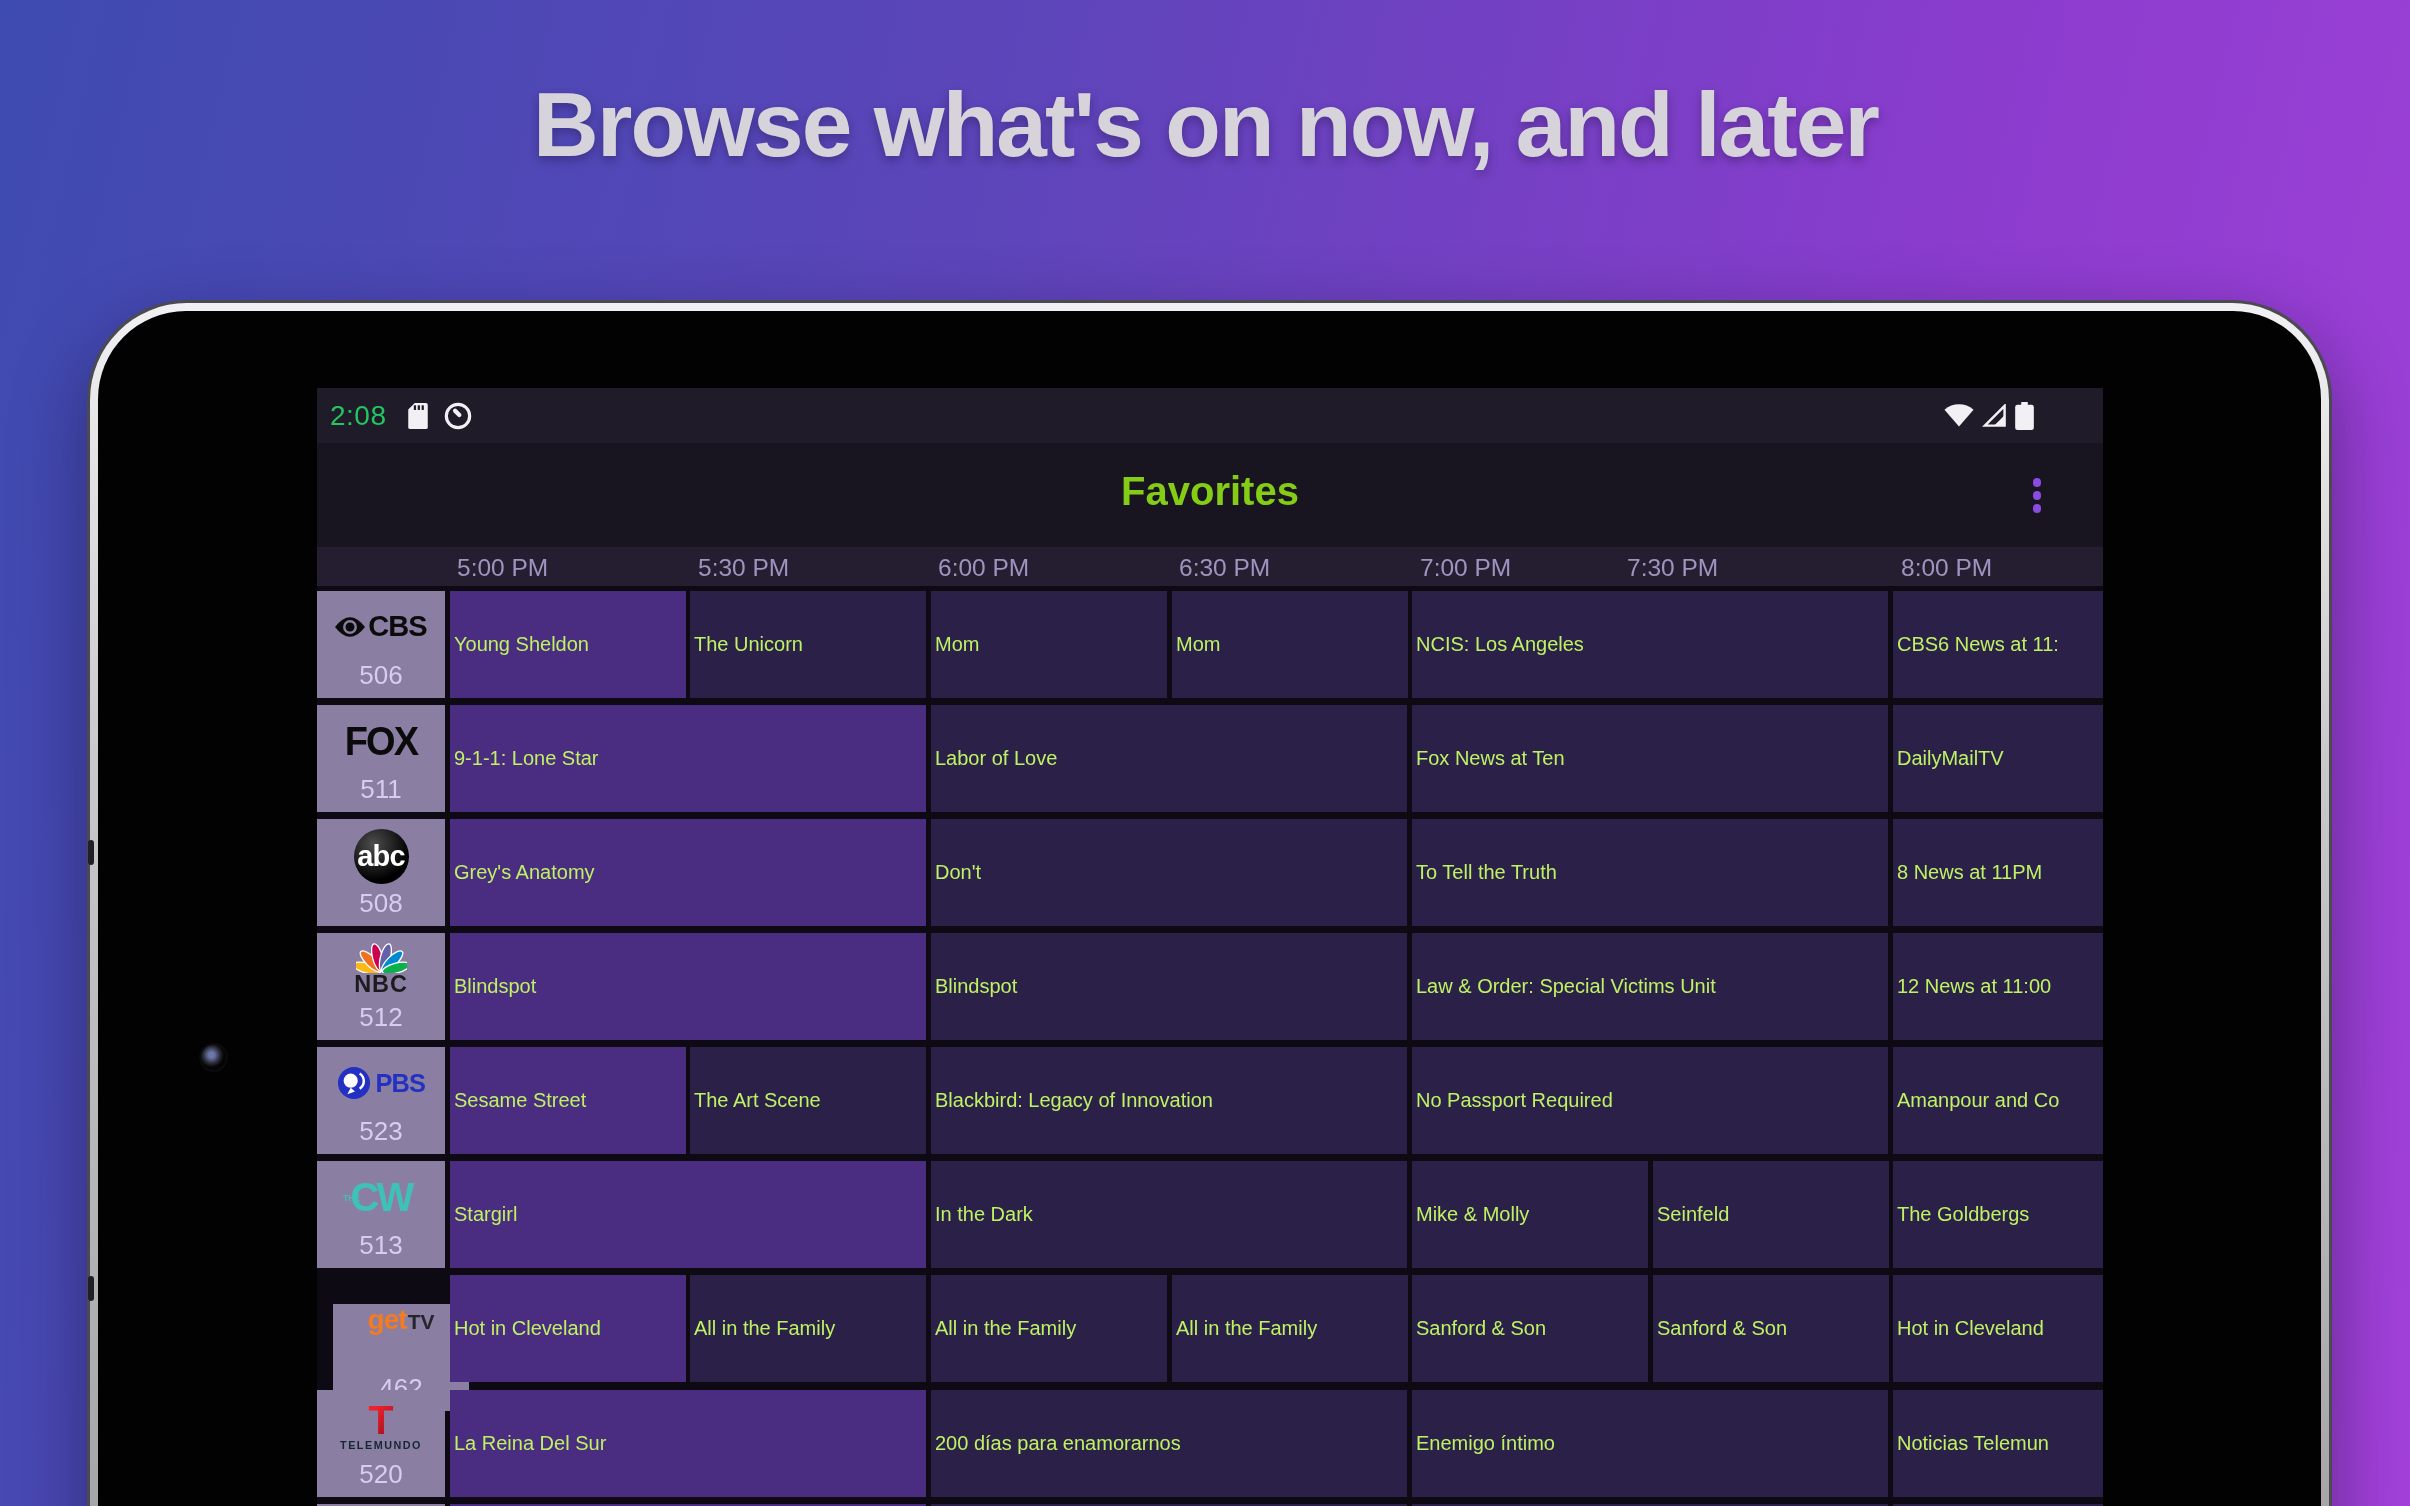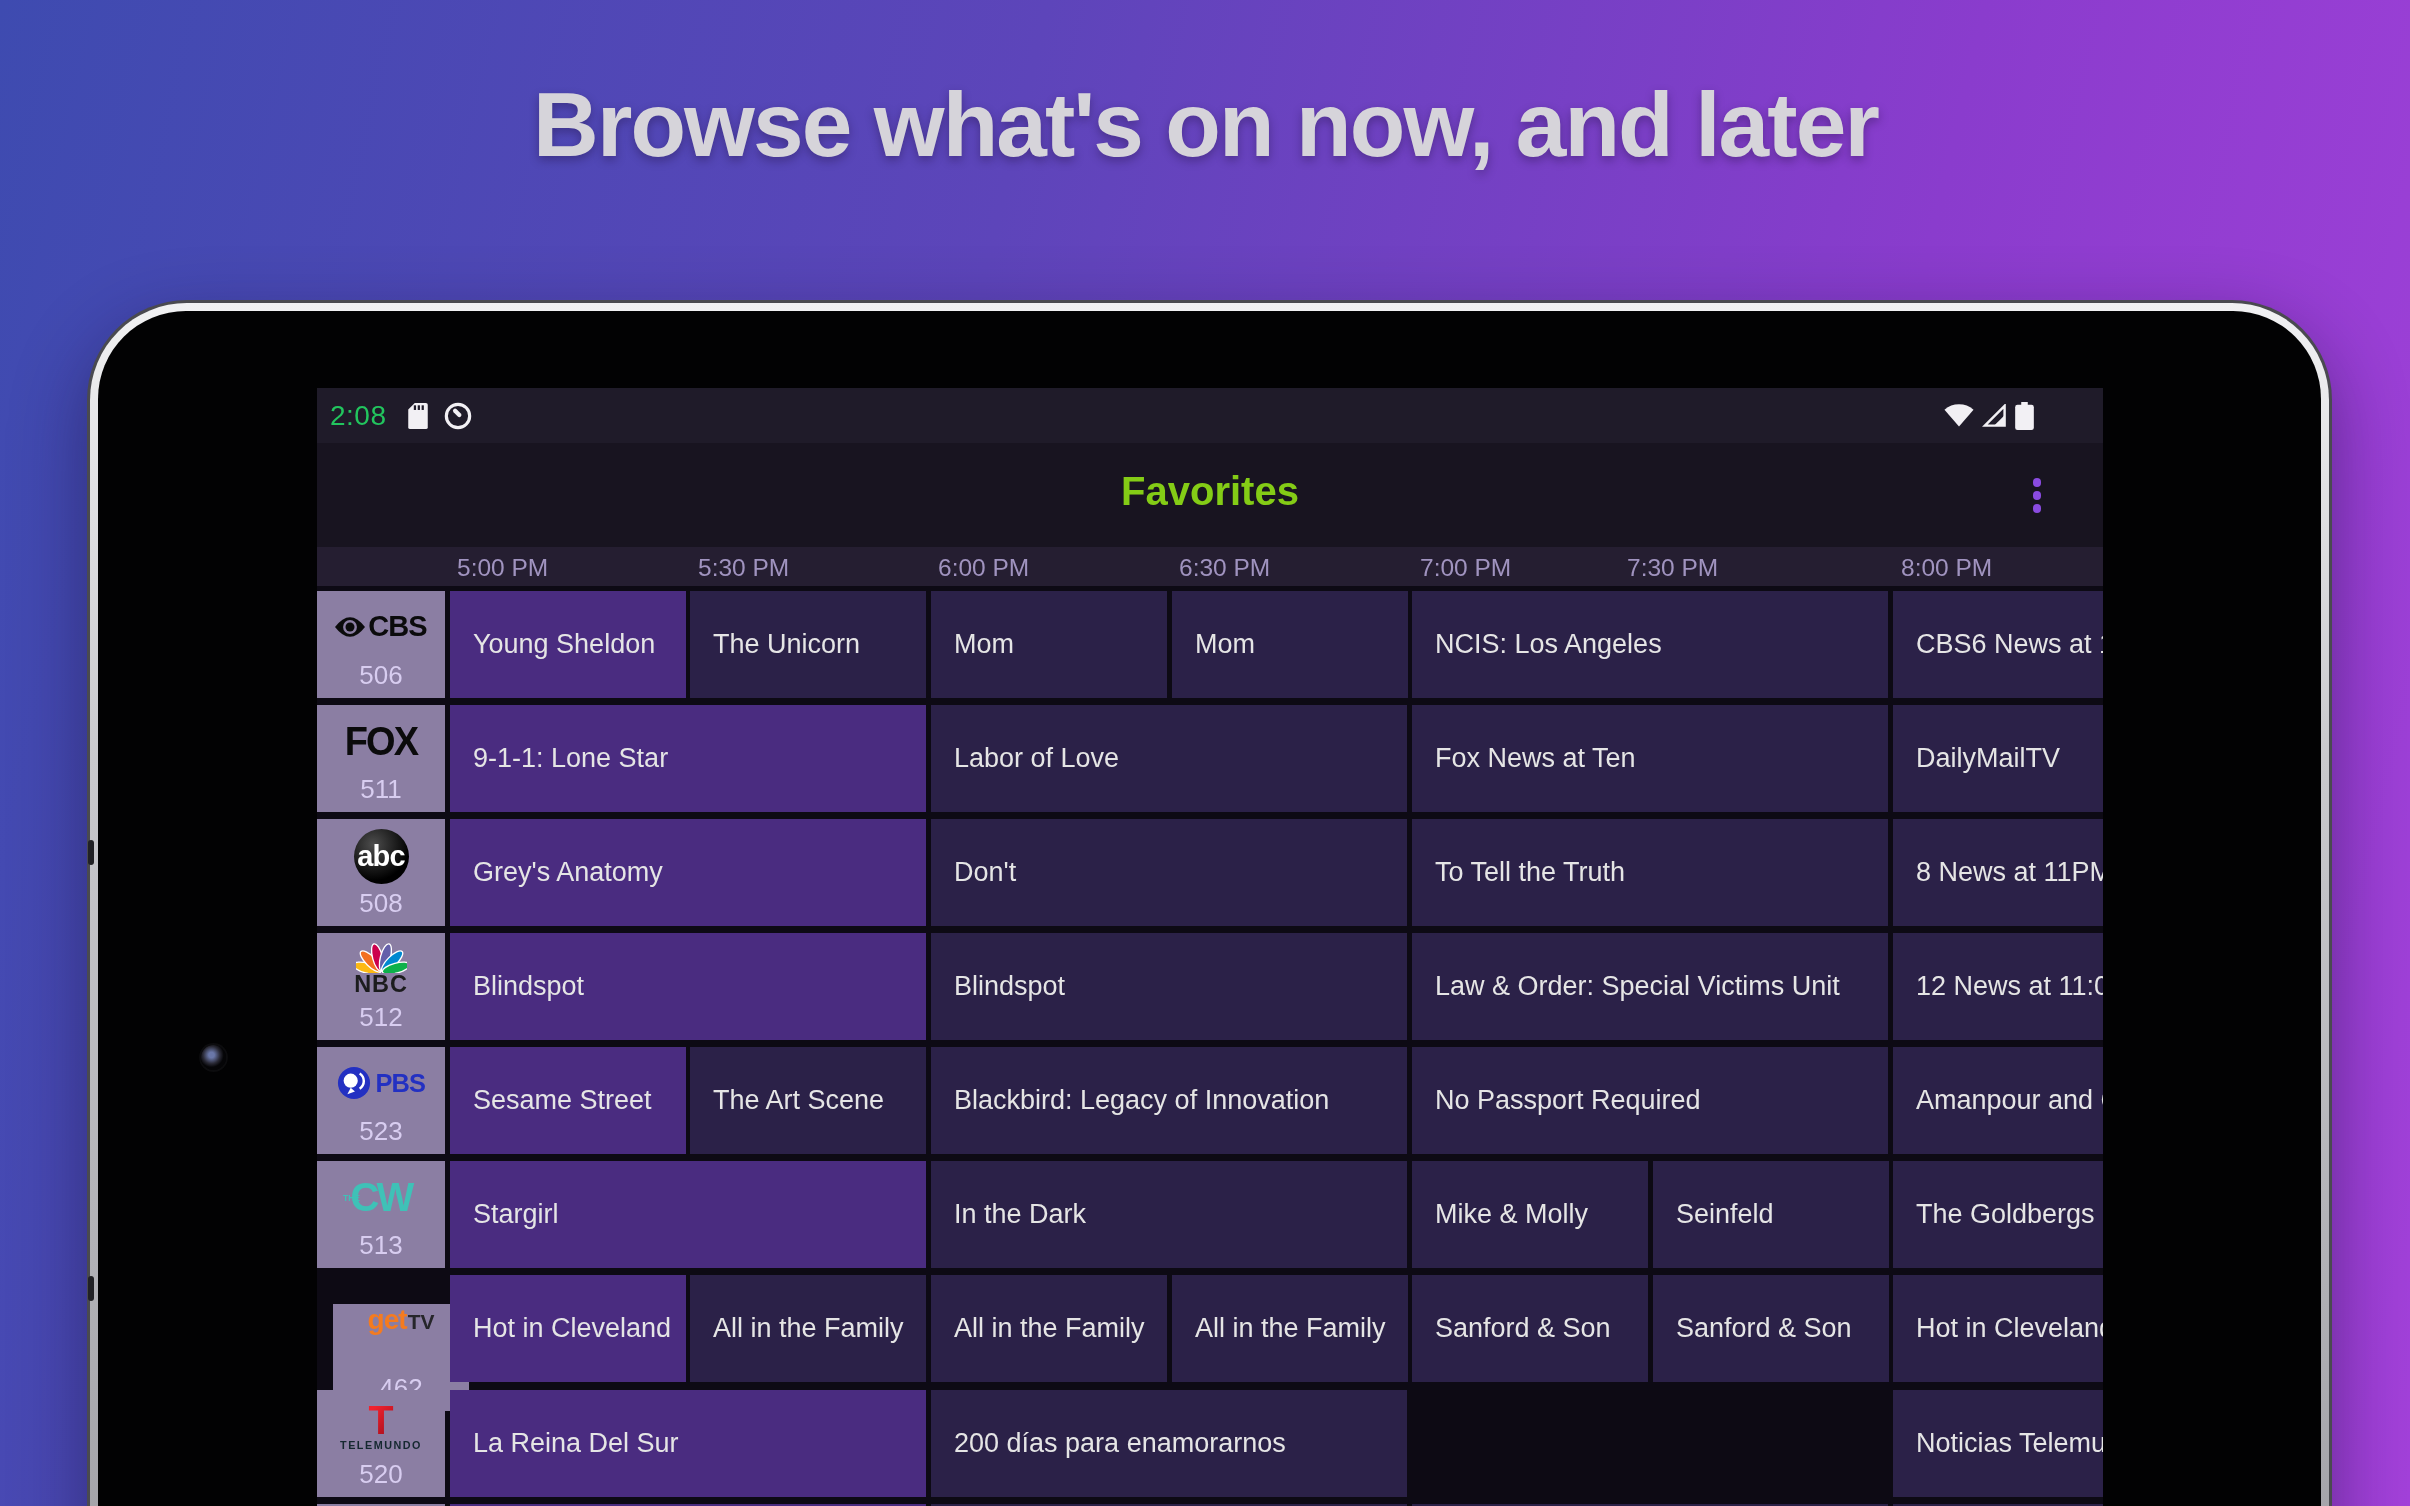--- a/index.html
+++ b/index.html
@@ -91,21 +91,21 @@
   }
   .channel-number {
     position:absolute; bottom:6.6px; left:0; width:100%; text-align:center;
     color:#d8cdf0; font-size:26px;
   }
   .program-cell {
     background:#2b2148; display:flex; align-items:center; cursor:pointer;
   }
   .program-cell.live { background:#4a2c80; }
   .ptitle {
-    color:#e5e5e5; font-size:27px; padding-left:23px; white-space:nowrap;
+    color:#bef264; font-size:20px; padding-left:4px; white-space:nowrap;
   }
 
   
   .logo { position:absolute; top:0; left:0; width:100%; height:72px;
           display:flex; align-items:center; justify-content:center; }
   .logo-cbs { gap:0.9px; color:#0b0b0c; font-weight:700; font-size:29px; letter-spacing:-0.9px; }
   .logo-fox { color:#0b0b0c; font-weight:900; font-size:38px; letter-spacing:-1.9px; transform:scaleY(1.08); }
   .abc-disc {
     width:55px; height:55px; border-radius:50%; margin-top:3.8px;
     background:radial-gradient(circle at 35% 28%, #4d4d4d 0, #000 68%);
@@ -368,20 +368,23 @@
               <span class="tel-word">TELEMUNDO</span>
             </div>
             <div class="channel-number">520</div>
           </div>
           <div class="cell program-cell live" style="left: 133px; top: 804px; width: 476px; height: 107px;">
             <span class="ptitle">La Reina Del Sur</span>
           </div>
           <div class="cell program-cell" style="left: 614px; top: 804px; width: 476px; height: 107px;">
             <span class="ptitle">200 días para enamorarnos</span>
           </div>
+          <div class="cell program-cell" style="left: 1095px; top: 804px; width: 476px; height: 107px;">
+            <span class="ptitle">Enemigo íntimo</span>
+          </div>
           <div class="cell program-cell" style="left: 1576px; top: 804px; width: 476px; height: 107px;">
             <span class="ptitle">Noticias Telemun</span>
           </div>
           <div class="cell channel-cell" style="left: 0px; top: 918px; width: 128px; height: 107px;"></div>
           <div class="cell program-cell live" style="left: 133px; top: 918px; width: 476px; height: 107px;"></div>
           <div class="cell program-cell" style="left: 614px; top: 918px; width: 476px; height: 107px;"></div>
           <div class="cell program-cell" style="left: 1095px; top: 918px; width: 476px; height: 107px;"></div>
           <div class="cell program-cell" style="left: 1576px; top: 918px; width: 476px; height: 107px;"></div>
         </div>
     </div>

